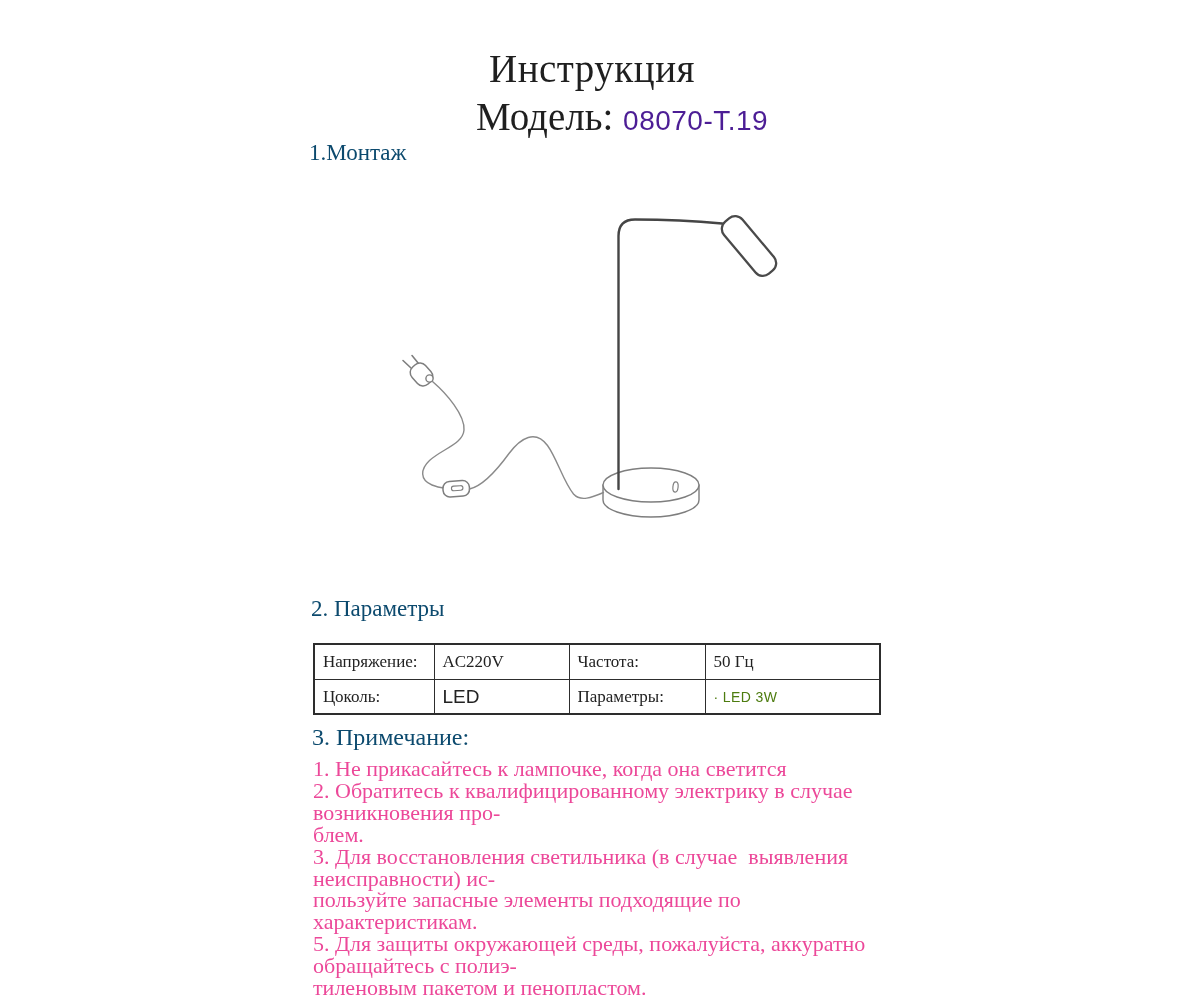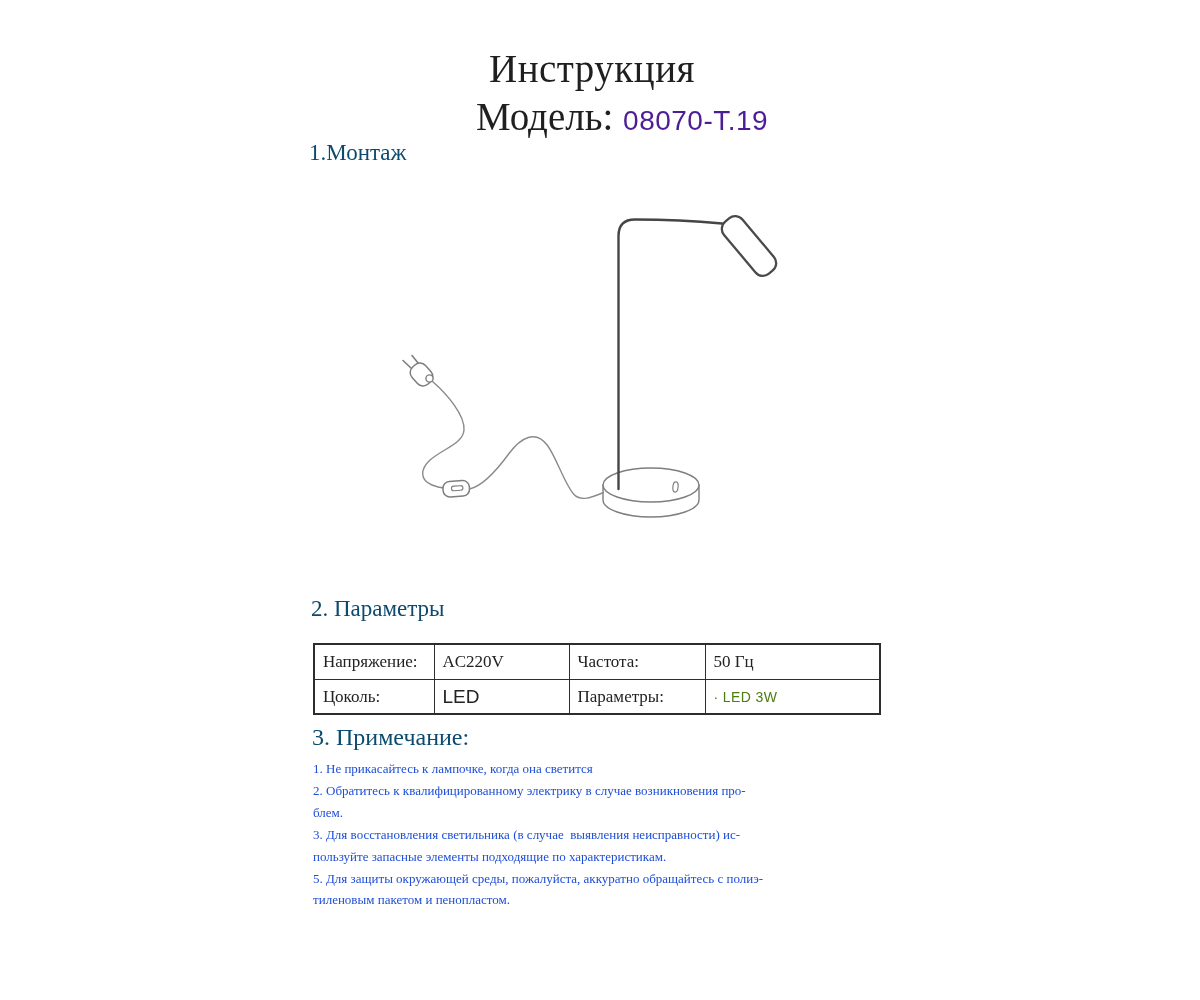--- a/index.html
+++ b/index.html
@@ -29,22 +29,22 @@
   }
   .params-table, .params-table td{border:1.8px solid #2d2d2d;}
   .params-table{border-width:2.2px;}
   .params-table td{padding:0 0 0 8px; vertical-align:middle; overflow:hidden; white-space:nowrap;}
   .row-1 td{height:34px;}
   .row-2 td{height:33px;}
   .sans{font-family:"Liberation Sans", sans-serif;}
   .led-cell{font-size:19px;}
   .led3w-cell{font-size:14px; color:#4d7c0f; letter-spacing:0.4px;}
   .notes{
-    left:313px; top:758px; width:585px; font-size:13px; line-height:21.9px;
-    color:#1d4ed8;
+    left:313px; top:758px; width:585px; font-size:22px; line-height:21.9px;
+    color:#ec4899;
   }
   .notes div{white-space:pre-wrap;}
 </style>
 </head>
 <body>
 
 <div class="page">
 
   <div class="abs doc-title">Инструкция</div>
 

